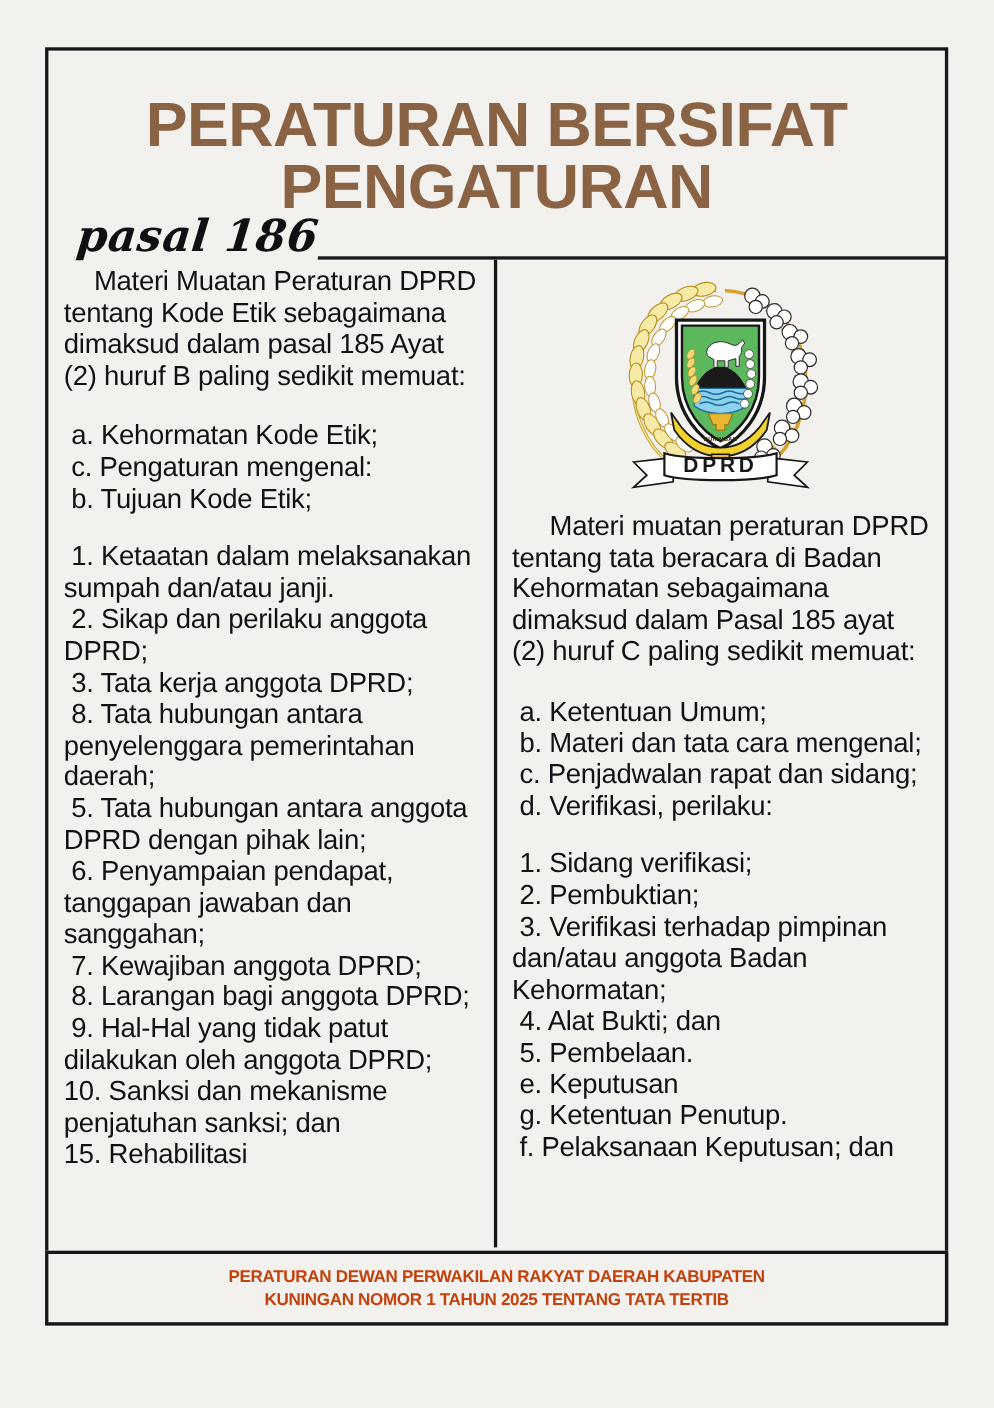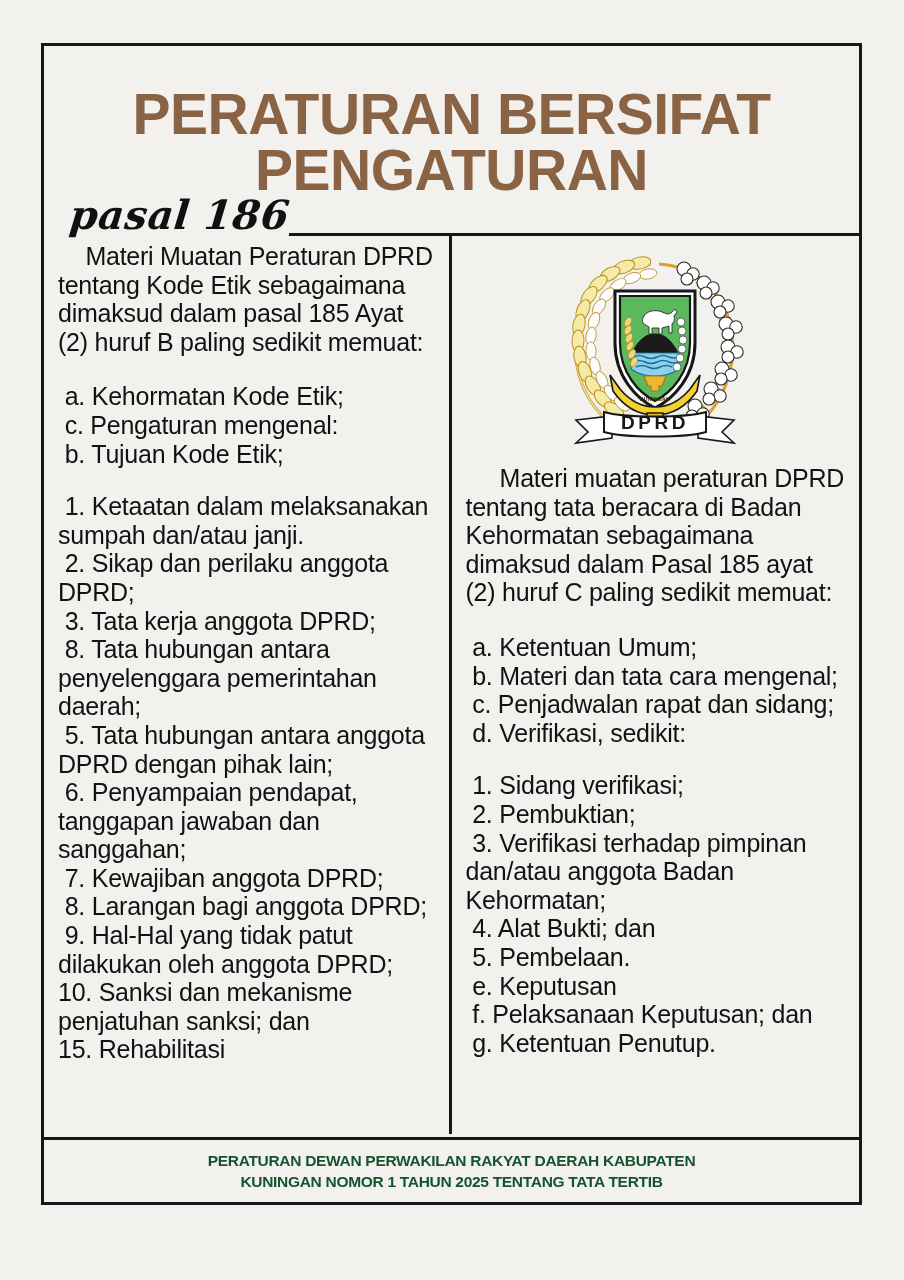--- a/index.html
+++ b/index.html
@@ -137,21 +137,21 @@
     flex-direction: column;
     align-items: center;
     justify-content: center;
   }
   .footer-line {
     font-family: "Liberation Sans", sans-serif;
     font-weight: bold;
     font-size: 15.5px;
     line-height: 21px;
     letter-spacing: -0.3px;
-    color: #14532d;
+    color: #c2410c;
     text-align: center;
     white-space: nowrap;
   }
 </style>
 </head>
 <body>
 
 <div class="poster">
   <div class="frame">
 
@@ -342,30 +342,30 @@
               <text x="103" y="179" text-anchor="middle" font-family="'Liberation Sans', sans-serif" font-size="19" font-weight="bold" fill="#17171a" letter-spacing="3.5">DPRD</text>
             </g>
           </svg>
         </div>
 
         <div class="para indent">   Materi muatan peraturan DPRD tentang tata beracara di Badan Kehormatan sebagaimana dimaksud dalam Pasal 185 ayat (2) huruf C paling sedikit memuat:</div>
         <div class="spacer"></div>
         <div class="para"> a. Ketentuan Umum;</div>
         <div class="para"> b. Materi dan tata cara mengenal;</div>
         <div class="para"> c. Penjadwalan rapat dan sidang;</div>
-        <div class="para"> d. Verifikasi, sedikit:</div>
+        <div class="para"> d. Verifikasi, perilaku:</div>
         <div class="spacer-sm"></div>
         <div class="para"> 1. Sidang verifikasi;</div>
         <div class="para"> 2. Pembuktian;</div>
         <div class="para"> 3. Verifikasi terhadap pimpinan dan/atau anggota Badan Kehormatan;</div>
         <div class="para"> 4. Alat Bukti; dan</div>
         <div class="para"> 5. Pembelaan.</div>
         <div class="para"> e. Keputusan</div>
+        <div class="para"> g. Ketentuan Penutup.</div>
         <div class="para"> f. Pelaksanaan Keputusan; dan</div>
-        <div class="para"> g. Ketentuan Penutup.</div>
       </div>
     </div>
 
     <div class="footer">
       <div class="footer-line">PERATURAN DEWAN PERWAKILAN RAKYAT DAERAH KABUPATEN</div>
       <div class="footer-line">KUNINGAN NOMOR 1 TAHUN 2025 TENTANG TATA TERTIB</div>
     </div>
 
   </div>
 </div>

